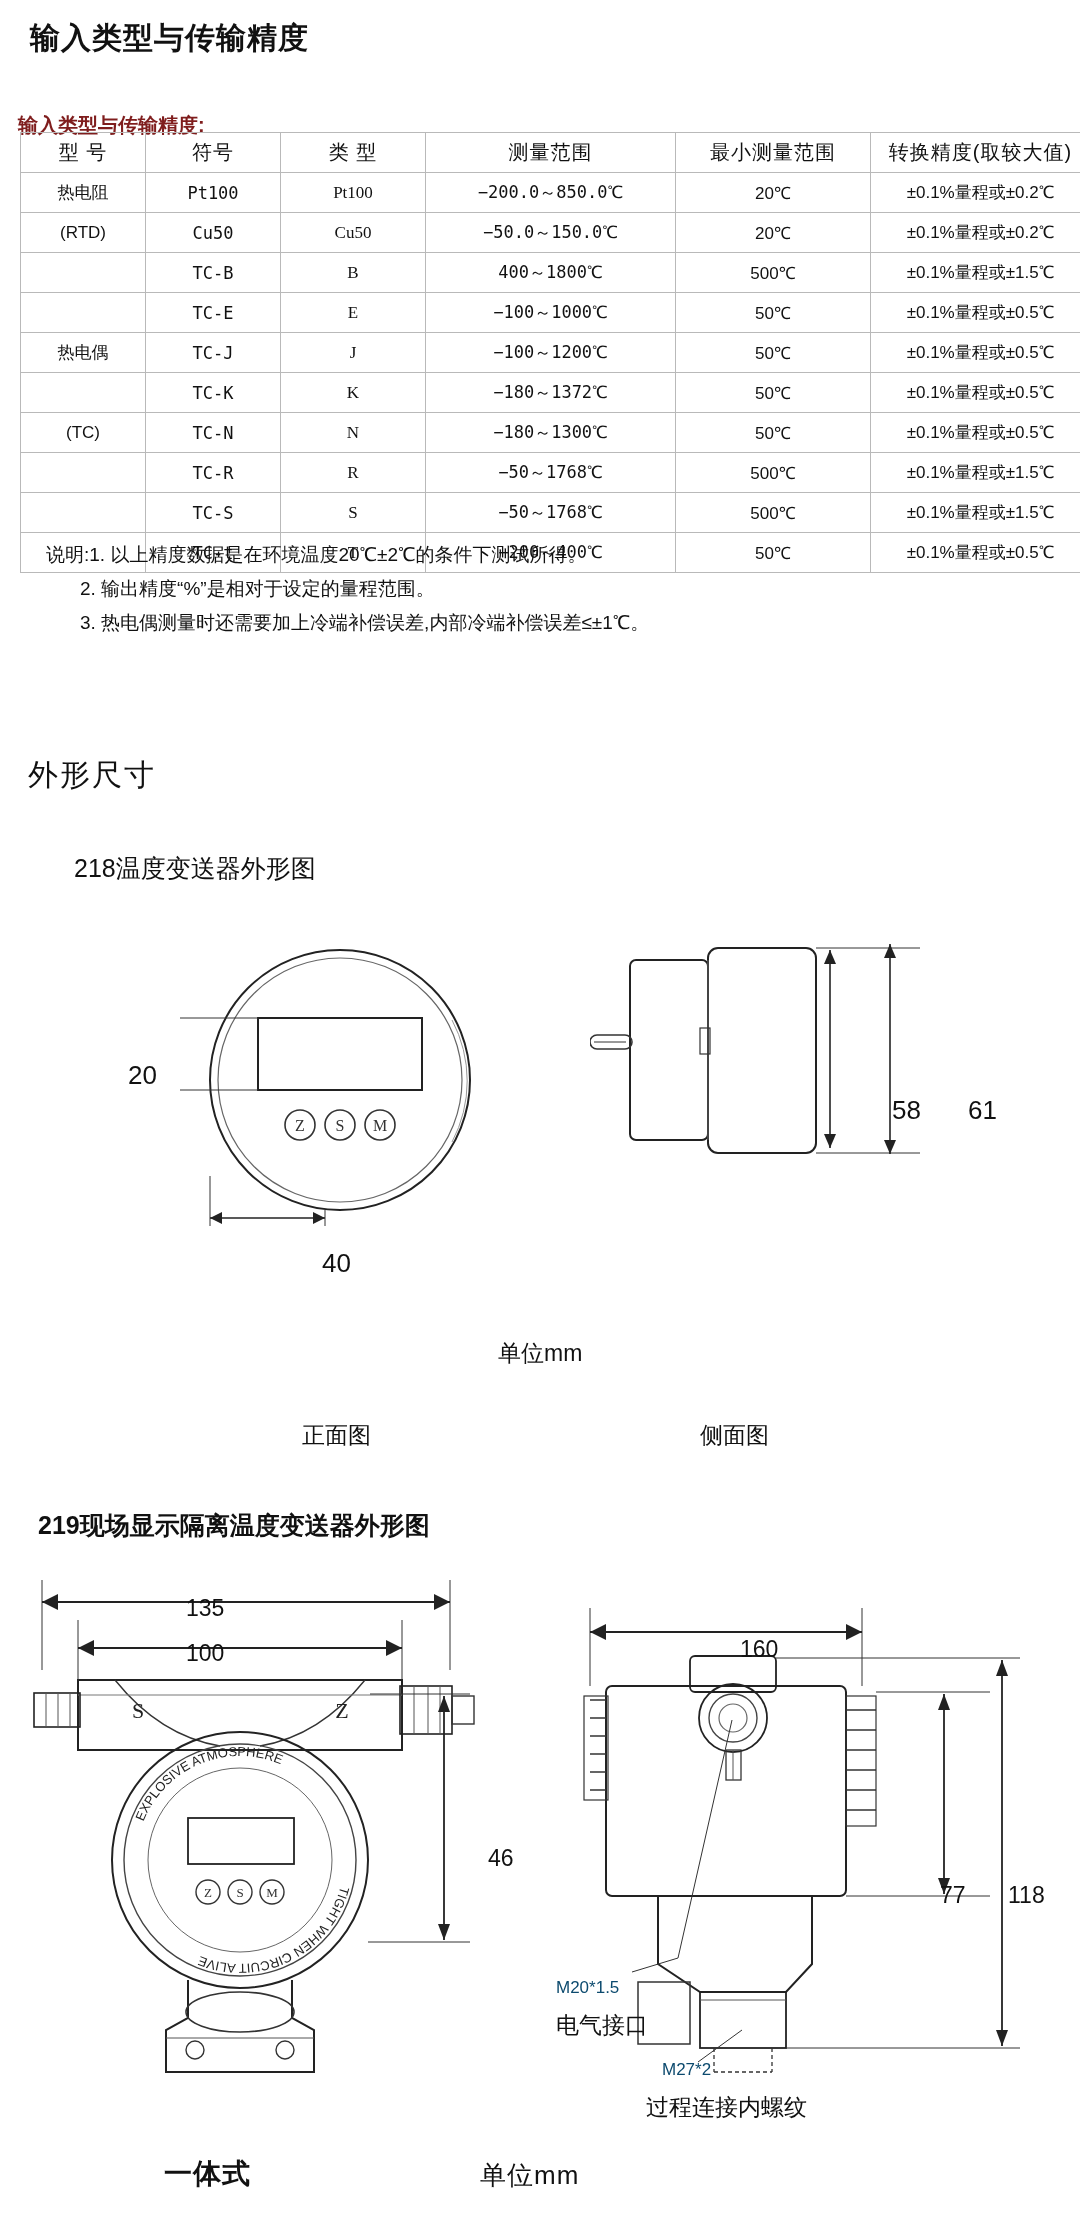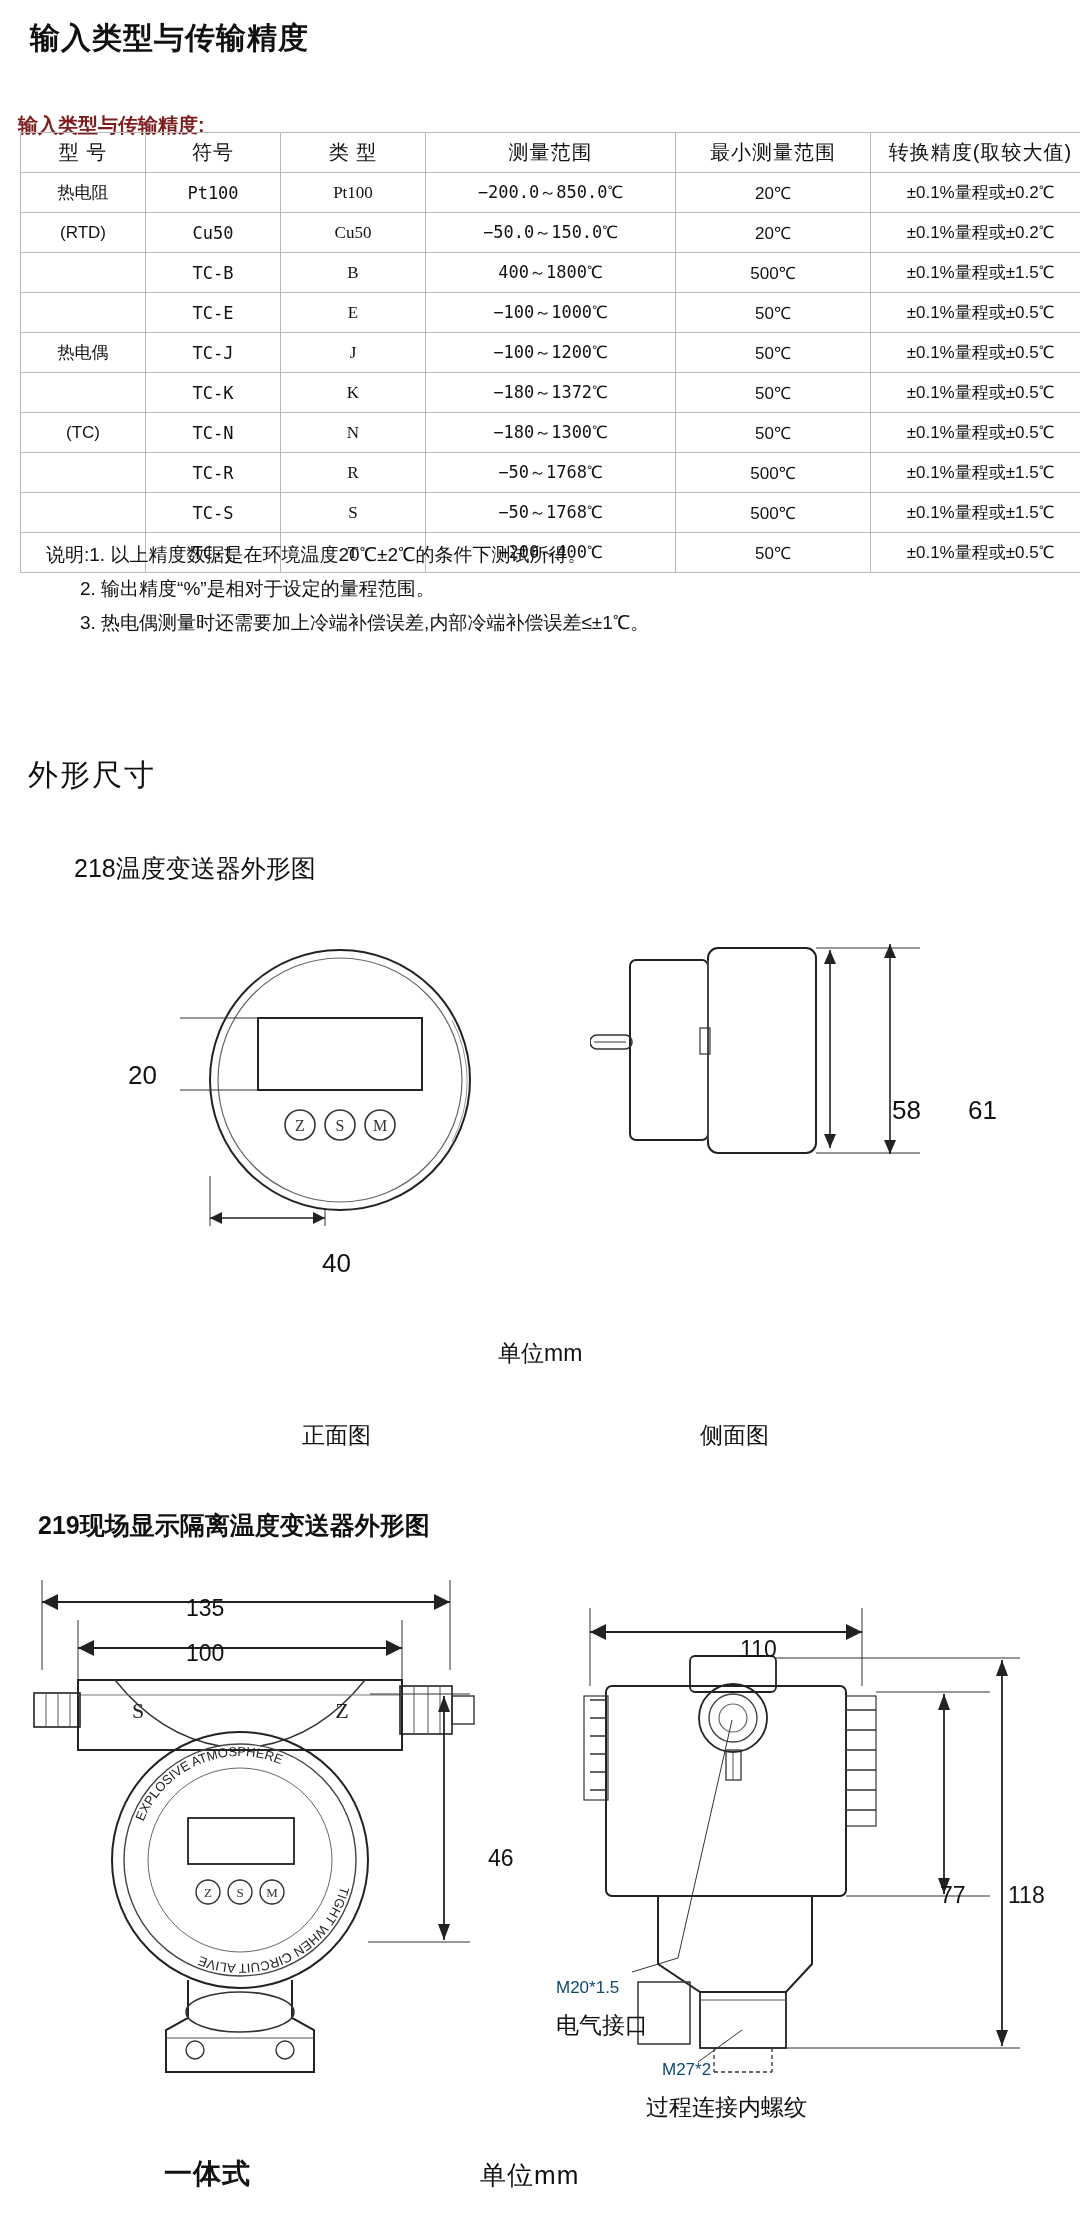--- a/index.html
+++ b/index.html
@@ -434,21 +434,21 @@
     <line x1="394" y1="94" x2="394" y2="294" stroke="#222" stroke-width="1.8"></line>
     <polygon points="394,94 388,110 400,110" fill="#222"></polygon>
     <polygon points="394,294 388,278 400,278" fill="#222"></polygon>
 
     <line x1="236" y1="448" x2="470" y2="448" stroke="#333" stroke-width="1"></line>
     <line x1="226" y1="58" x2="470" y2="58" stroke="#333" stroke-width="1"></line>
     <line x1="452" y1="60" x2="452" y2="446" stroke="#222" stroke-width="1.8"></line>
     <polygon points="452,60 446,76 458,76" fill="#222"></polygon>
     <polygon points="452,446 446,430 458,430" fill="#222"></polygon>
   </svg>
-  <div class="lbl-b" style="left:740px; top:1636px;">110</div>
+  <div class="lbl-b" style="left:740px; top:1636px;">160</div>
   <div class="lbl-b" style="left:940px; top:1882px;">77</div>
   <div class="lbl-b" style="left:1008px; top:1882px;">118</div>
 
   <div class="lbl-sm" style="left:556px; top:1978px;">M20*1.5</div>
   <div class="lbl-b" style="left:556px; top:2010px;">电气接口</div>
   <div class="lbl-sm" style="left:662px; top:2060px;">M27*2</div>
   <div class="lbl-b" style="left:646px; top:2092px;">过程连接内螺纹</div>
 
   <div class="section-title" style="left:164px; top:2155px; font-size:28px;">一体式</div>
   <div class="section-title" style="left:480px; top:2158px; font-size:26px; font-weight:normal;">单位mm</div>

